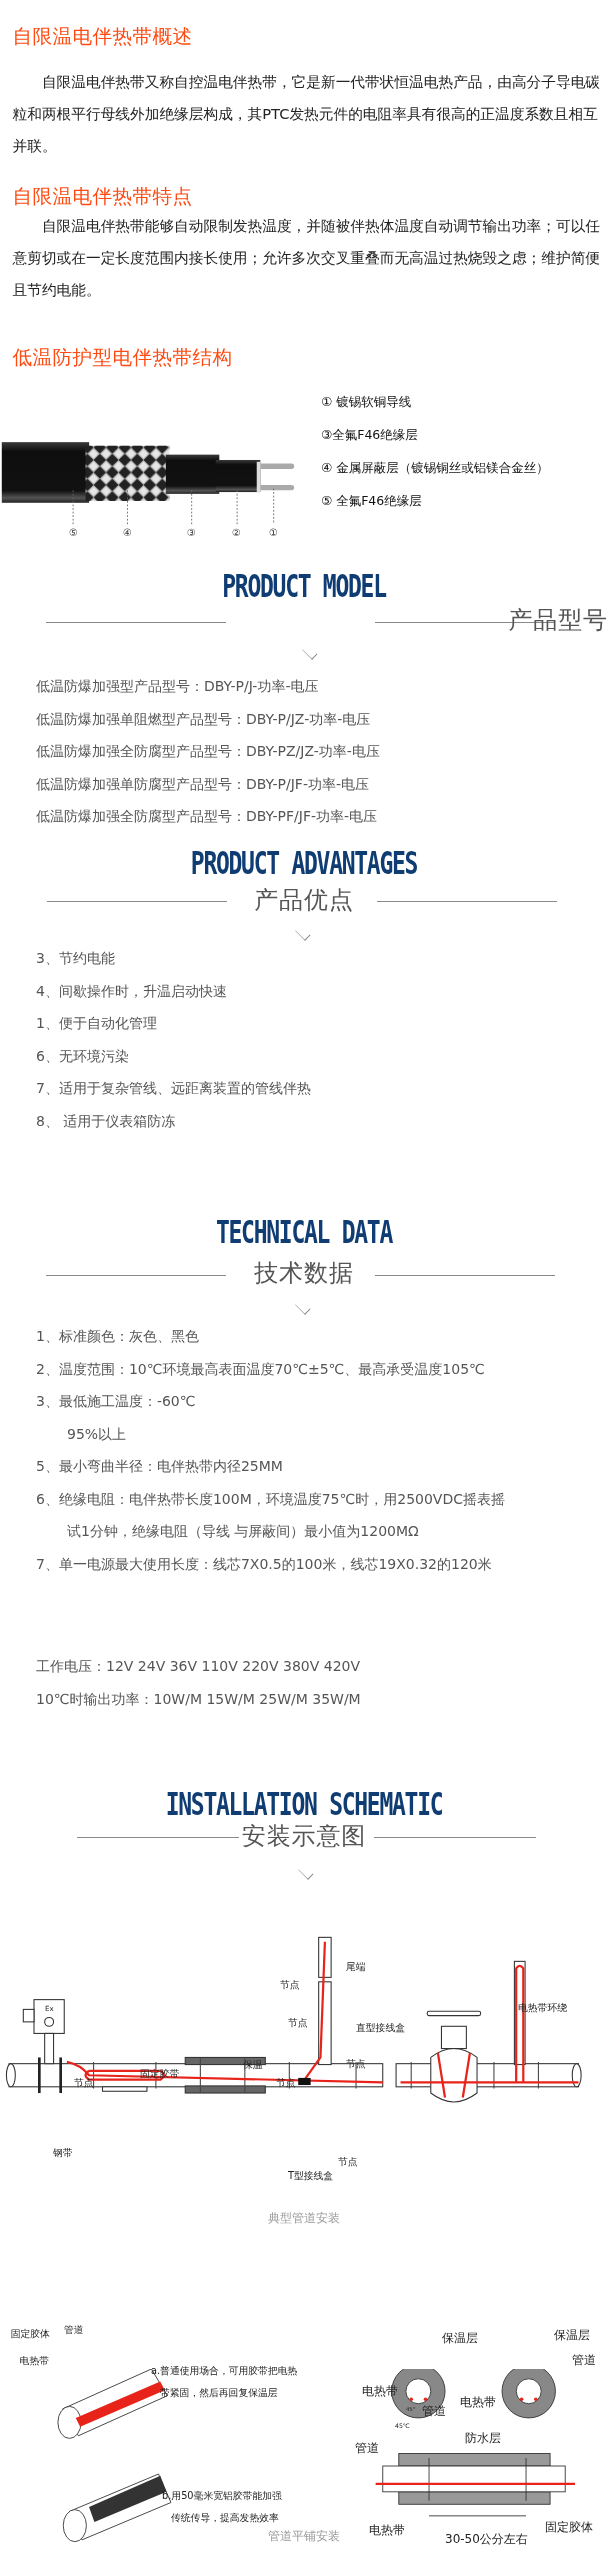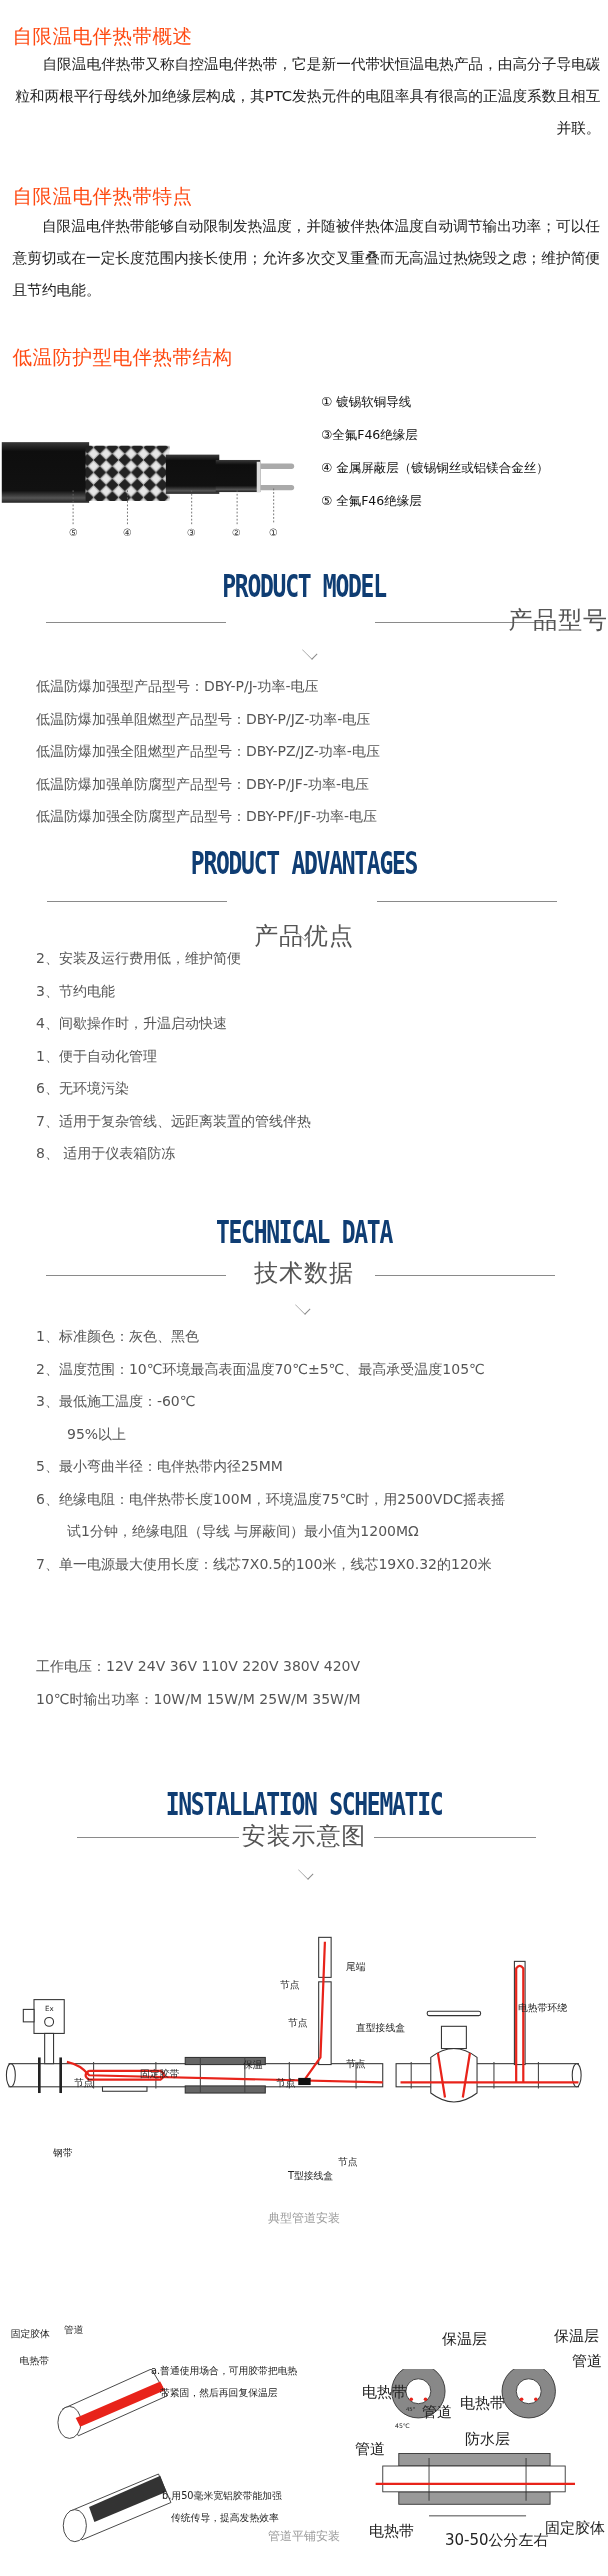--- a/index.html
+++ b/index.html
@@ -14,27 +14,27 @@
              font-family:"DejaVu Sans Mono","Liberation Mono",monospace; font-weight:bold;
              font-size:32px; letter-spacing:-1.8px; transform:scaleX(0.72); transform-origin:center; }
   .cn-head { position:absolute; left:0; width:608px; text-align:center; color:#555; font-size:24px; font-weight:300; letter-spacing:0.9px; }
   .rule { position:absolute; height:0.9px; background:#8a8a8a; }
   .chev { position:absolute; width:12.5px; height:12.5px; border-right:0.9px solid #888; border-bottom:0.9px solid #888;
           transform:rotate(45deg) scaleY(0.55); }
   .list { position:absolute; left:36px; font-size:14px; color:#555; }
   .list div { height:32.5px; line-height:32.5px; white-space:nowrap; }
   .caption { position:absolute; left:0; width:608px; text-align:center; color:#9a9a9a; font-family:"DejaVu Serif","Liberation Serif",serif; font-size:12px; }
   .lbl { position:absolute; font-size:9.8px; color:#222; white-space:nowrap; }
-  .lbl-sm { position:absolute; font-size:15px; color:#222; white-space:nowrap; }
+  .lbl-sm { position:absolute; font-size:12px; color:#222; white-space:nowrap; }
 </style>
 </head>
 <body>
 
 <div class="orange-title" style="top:23px;">自限温电伴热带概述</div>
-<div class="para" style="top:48px;text-align:right;">自限温电伴热带又称自控温电伴热带，它是新一代带状恒温电热产品，由高分子导电碳粒和两根平行母线外加绝缘层构成，其PTC发热元件的电阻率具有很高的正温度系数且相互并联。</div>
+<div class="para" style="top:66px;">自限温电伴热带又称自控温电伴热带，它是新一代带状恒温电热产品，由高分子导电碳粒和两根平行母线外加绝缘层构成，其PTC发热元件的电阻率具有很高的正温度系数且相互并联。</div>
 
 <div class="orange-title" style="top:183px;">自限温电伴热带特点</div>
 <div class="para" style="top:210px;">自限温电伴热带能够自动限制发热温度，并随被伴热体温度自动调节输出功率；可以任意剪切或在一定长度范围内接长使用；允许多次交叉重叠而无高温过热烧毁之虑；维护简便且节约电能。</div>
 
 <div class="orange-title" style="top:344px;">低温防护型电伴热带结构</div>
 
 <div class="abs" style="left:0;top:435px;width:312px;height:107px;">
   <svg width="312" height="107" viewBox="0 0 350 120">
     <defs>
       <linearGradient id="blk" x1="0" y1="0" x2="0" y2="1">
@@ -80,32 +80,31 @@
 </div>
 
 <div class="en-head" style="top:567px;">PRODUCT MODEL</div>
 <div class="rule" style="left:46px;top:622px;width:180px;"></div>
 <div class="rule" style="left:375px;top:622px;width:180px;"></div>
 <div class="cn-head" style="top:604px;text-align:right;">产品型号</div>
 <div class="chev" style="left:303px;top:645px;"></div>
 <div class="list" style="top:670px;">
   <div>低温防爆加强型产品型号：DBY-P/J-功率-电压</div>
   <div>低温防爆加强单阻燃型产品型号：DBY-P/JZ-功率-电压</div>
-  <div>低温防爆加强全阻燃型产品型号：DBY-PZ/JZ-功率-电压</div>
+  <div>低温防爆加强全防腐型产品型号：DBY-PZ/JZ-功率-电压</div>
   <div>低温防爆加强单防腐型产品型号：DBY-P/JF-功率-电压</div>
   <div>低温防爆加强全防腐型产品型号：DBY-PF/JF-功率-电压</div>
 </div>
 
 <div class="en-head" style="top:844px;">PRODUCT ADVANTAGES</div>
 <div class="rule" style="left:47px;top:901px;width:180px;"></div>
 <div class="rule" style="left:377px;top:901px;width:180px;"></div>
-<div class="cn-head" style="top:920px;">产品优点</div>
+<div class="cn-head" style="top:884px;">产品优点</div>
 <div class="chev" style="left:296px;top:926px;"></div>
 <div class="list" style="top:942px;">
-  <div>2、安装及运行费用低，维护简便</div>
   <div>3、节约电能</div>
   <div>4、间歇操作时，升温启动快速</div>
   <div>1、便于自动化管理</div>
   <div>6、无环境污染</div>
   <div>7、适用于复杂管线、远距离装置的管线伴热</div>
   <div>8、 适用于仪表箱防冻</div>
 </div>
 
 <div class="en-head" style="top:1213px;">TECHNICAL DATA</div>
 <div class="rule" style="left:46px;top:1275px;width:180px;"></div>

